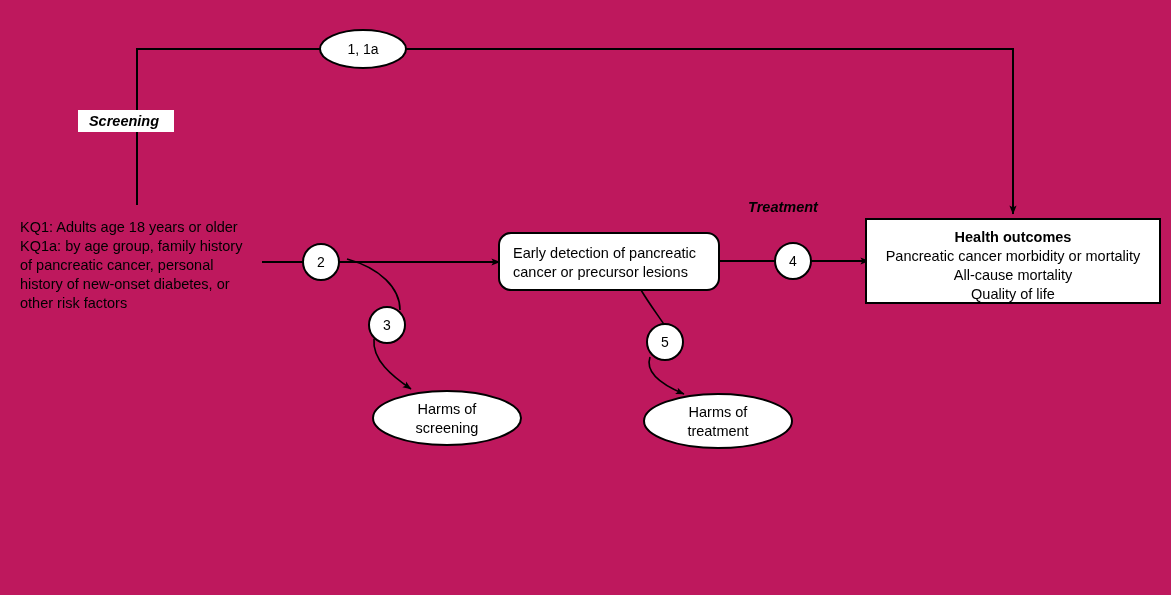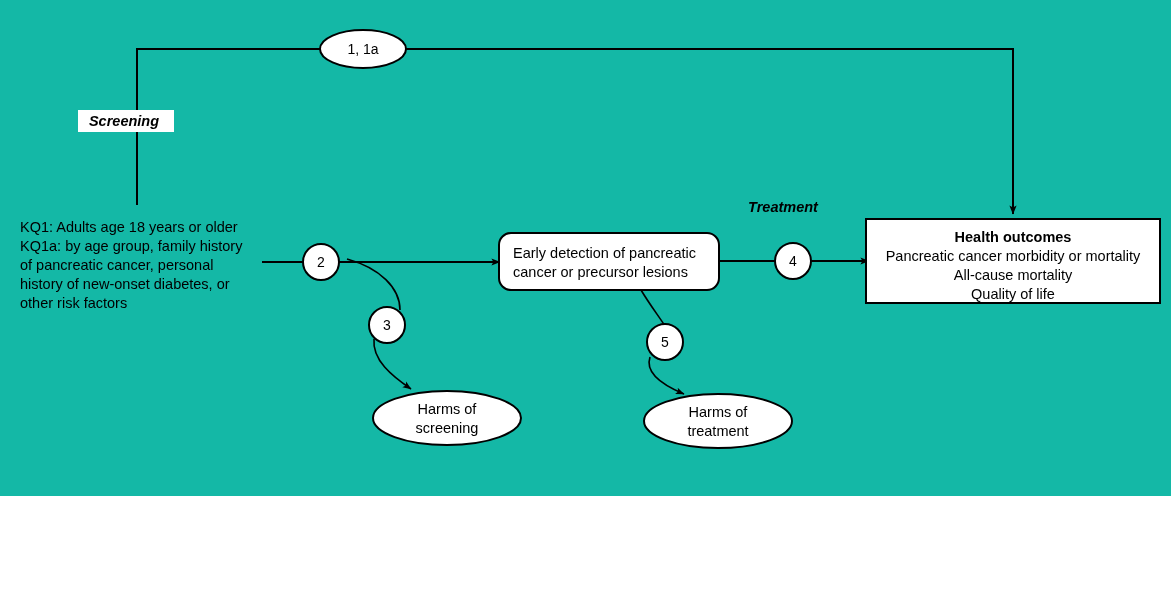--- a/index.html
+++ b/index.html
@@ -7,22 +7,22 @@
     margin: 0;
     padding: 0;
     background: #ffffff;
   }
   body {
     font-family: "Liberation Sans", sans-serif;
   }
   #framework {
     position: relative;
     width: 1171px;
-    height: 496px;
-    background: #14b8a6;
+    height: 595px;
+    background: #be185d;
     overflow: hidden;
   }
   #framework svg {
     position: absolute;
     left: 0;
     top: 0;
     width: 1171px;
     height: 595px;
   }
   .dg-text {

